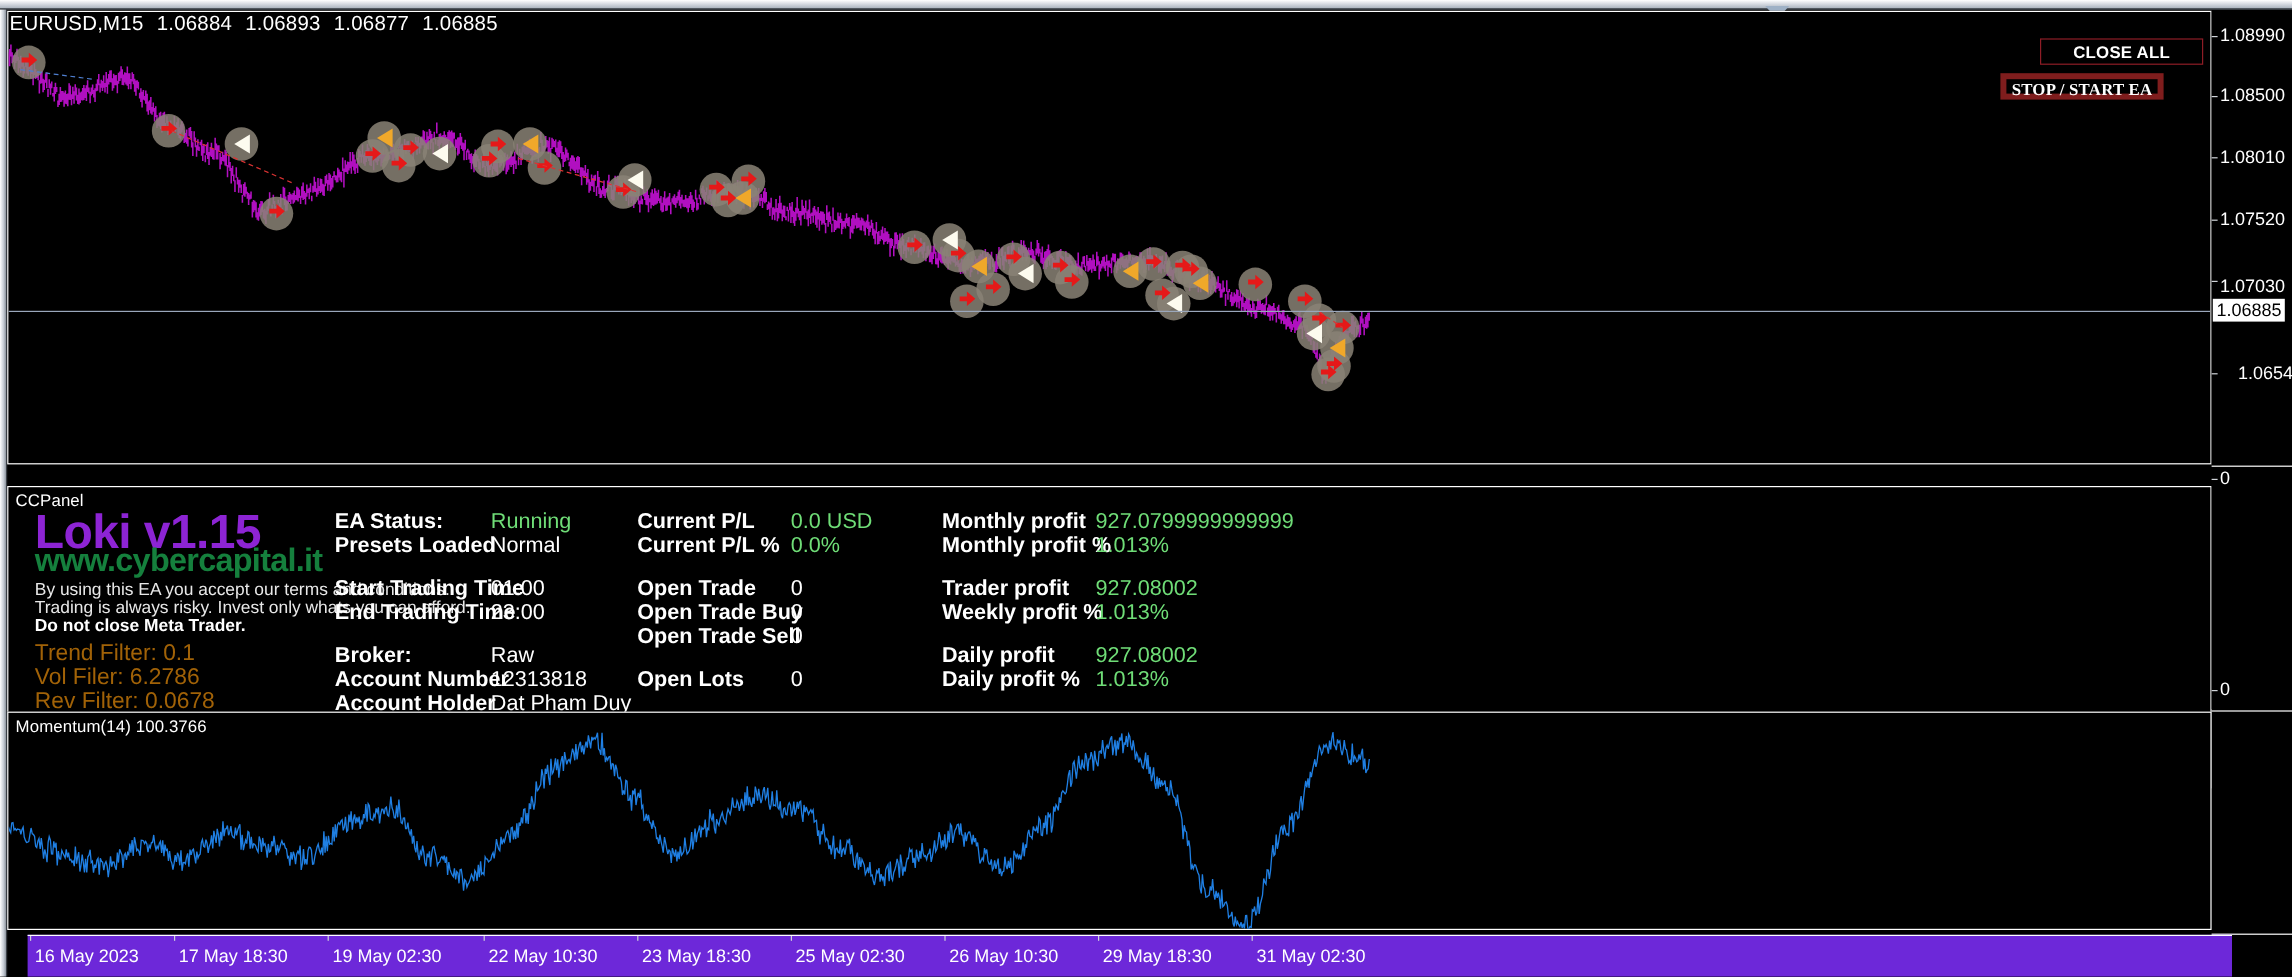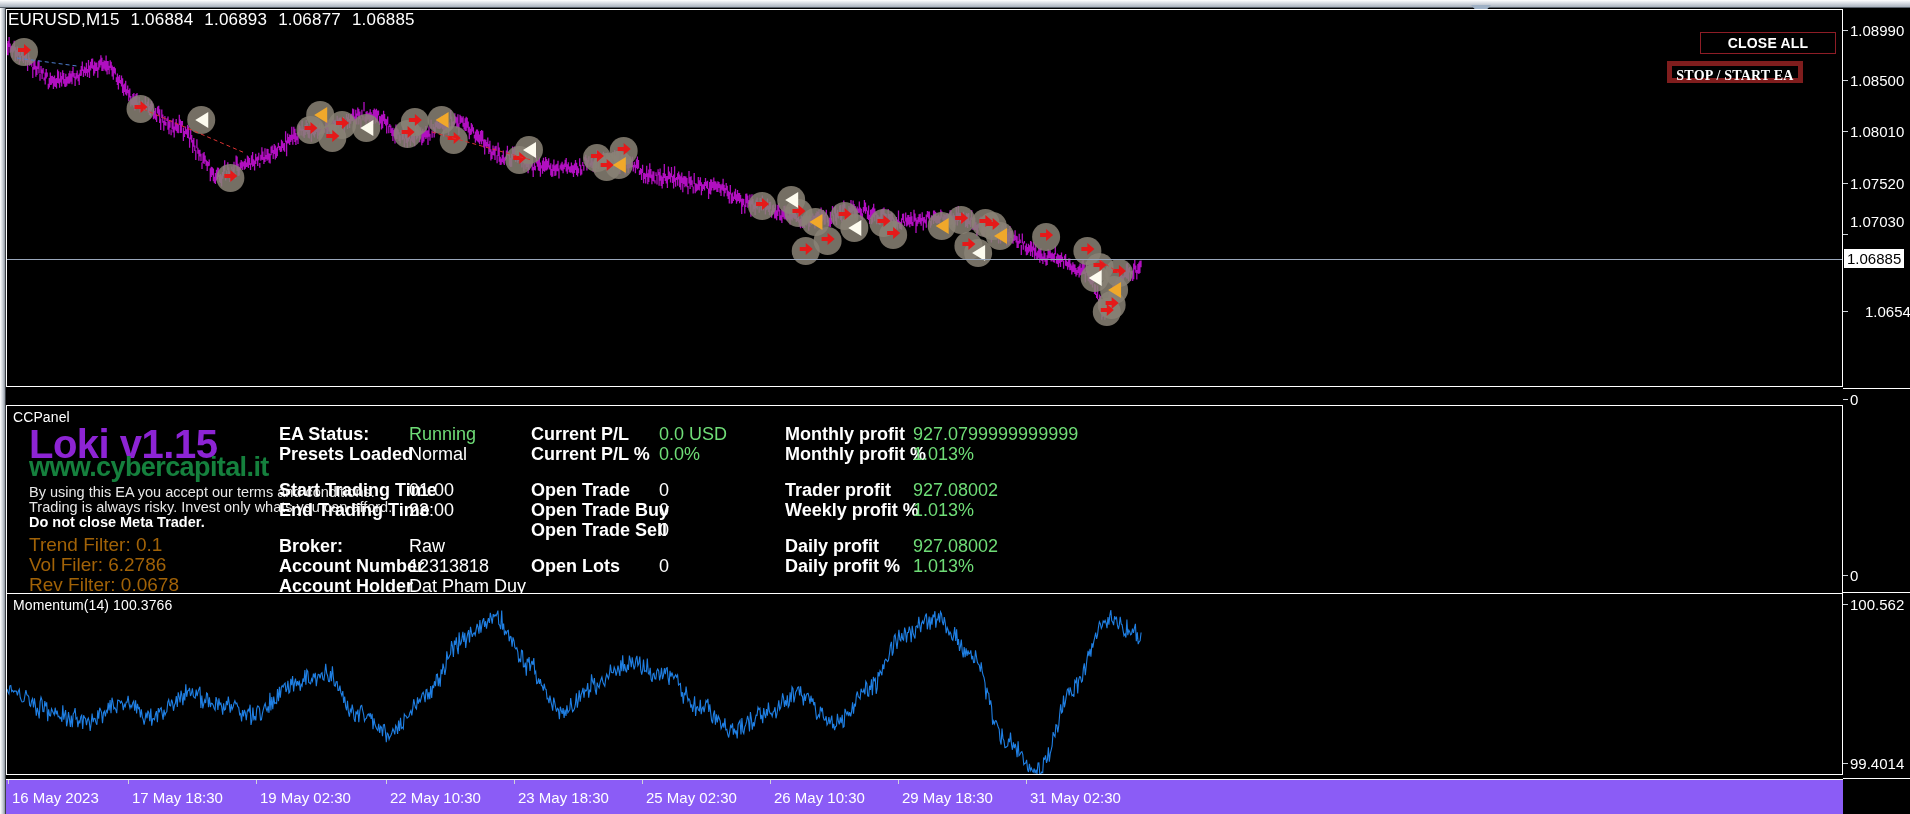--- a/index.html
+++ b/index.html
@@ -78,22 +78,22 @@
     padding: 0 3px; background: #ffffff; color: #000000;
     font-size: 15px; white-space: nowrap; z-index: 9;
   }
   .cur-price-line {
     position: absolute; left: 0; width: 100%; height: 1px;
     background: #9aa7bb; z-index: 3;
   }
 
   
   #time-axis {
-    position: absolute; left: 6px; top: 779px; width: 1837px; height: 35px;
-    background: #8b5cf6; border-top: 1px solid #ffffff;
+    position: absolute; left: 23px; top: 779px; width: 1837px; height: 35px;
+    background: #6d28d9; border-top: 1px solid #ffffff;
   }
   #time-axis .tlabel {
     position: absolute; top: 9px; color: #ffffff; font-size: 15px; white-space: nowrap;
   }
   #time-axis .tmark {
     position: absolute; top: 0; width: 1px; height: 4px; background: #cfd3d8;
   }
 
   
   .ea-btn {
@@ -384,35 +384,29 @@
   <div class="scale" id="scale-price">
       <div class="tickmark" style="top: 21px;"></div>
       <div class="tick" style="top: 21px;">1.08990</div>
       <div class="tickmark" style="top: 71px;"></div>
       <div class="tick" style="top: 71px;">1.08500</div>
       <div class="tickmark" style="top: 122px;"></div>
       <div class="tick" style="top: 122px;">1.08010</div>
       <div class="tickmark" style="top: 174px;"></div>
       <div class="tick" style="top: 174px;">1.07520</div>
       <div class="tickmark" style="top: 225px;"></div>
-      <div class="tick" style="top: 212px; text-align: right;">1.07030</div>
+      <div class="tick" style="top: 230px; text-align: right;">1.07030</div>
       <div class="tickmark" style="top: 302px;"></div>
       <div class="tick" style="top: 302px; margin-left: 15px;">1.06540</div>
     </div>
   <div class="scale" id="scale-ccp">
       <div class="tickmark" style="top: 10px;"></div>
       <div class="tick" style="top: 10px;">0</div>
       <div class="tickmark" style="top: 186px;"></div>
       <div class="tick" style="top: 186px;">0</div>
-    </div>
-  <div class="scale" id="scale-mom">
-      <div class="tickmark" style="top: 11px;"></div>
-      <div class="tick" style="top: 11px;">100.562</div>
-      <div class="tickmark" style="top: 170px;"></div>
-      <div class="tick" style="top: 170px;">99.4014</div>
     </div>
   <div class="scale-sep" style="top:388px"></div>
   <div class="scale-sep" style="top:592px"></div>
   <div class="scale-sep" style="top:778px"></div>
 
   <div id="time-axis">
       <div class="tmark" style="left: 2px;"></div>
       <div class="tlabel" style="left: 6px;">16 May 2023</div>
       <div class="tmark" style="left: 122px;"></div>
       <div class="tlabel" style="left: 126px;">17 May 18:30</div>

